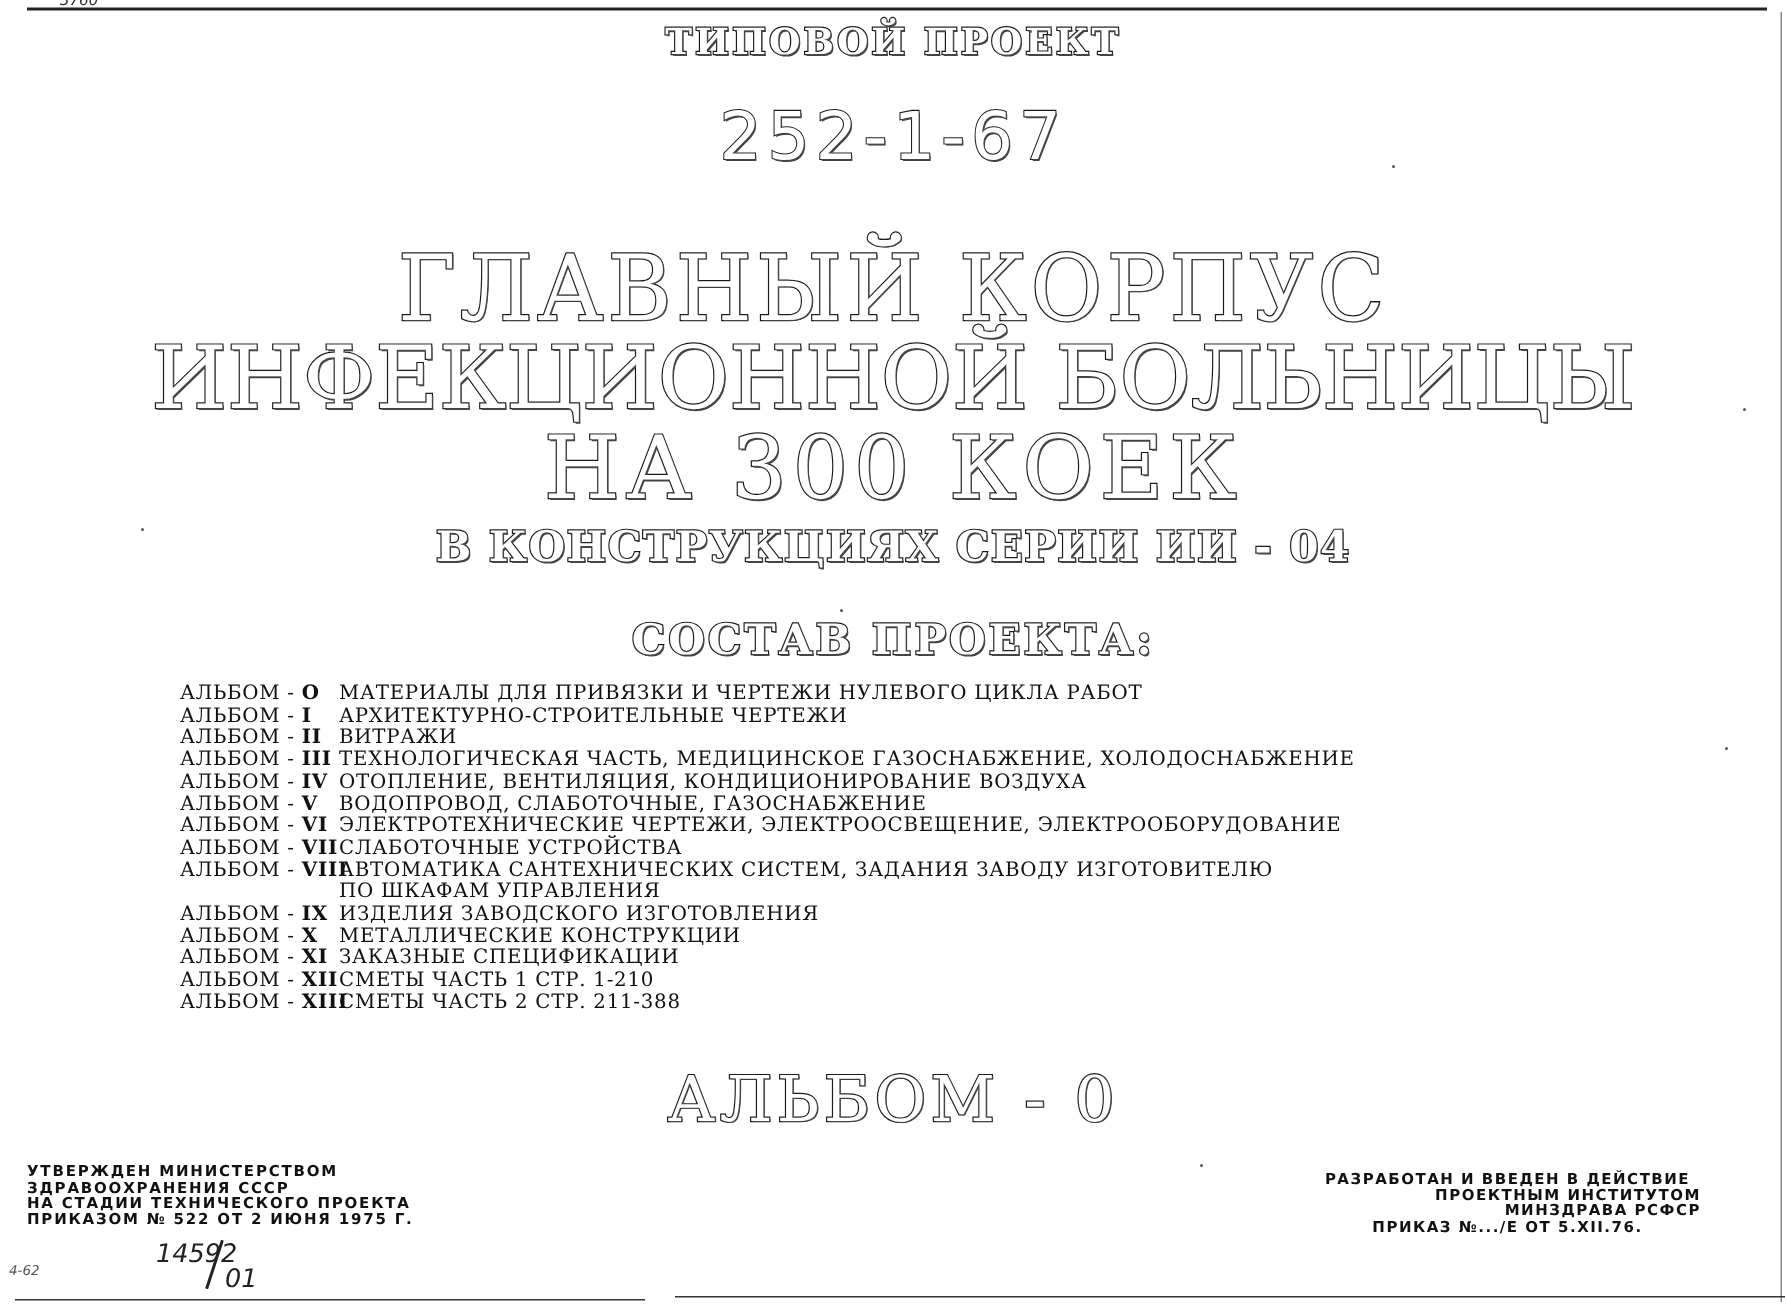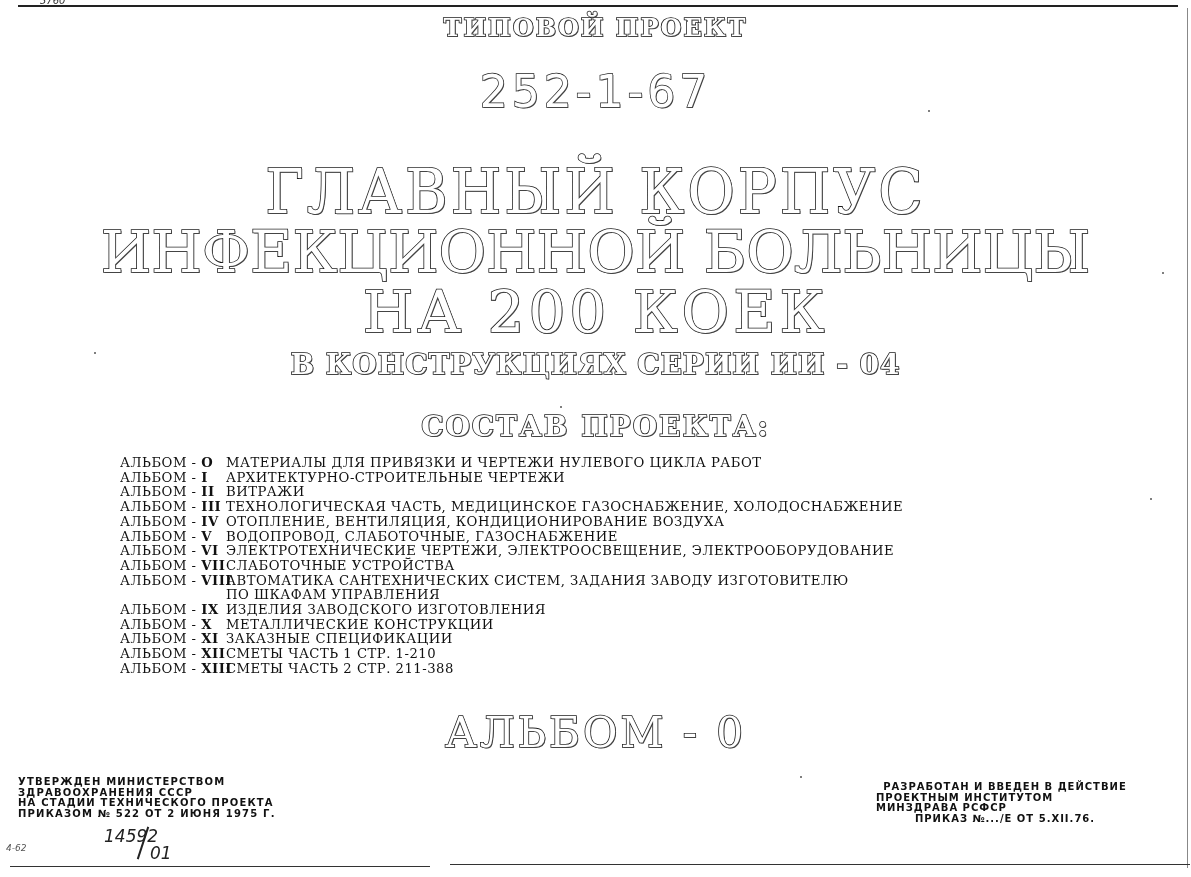--- a/index.html
+++ b/index.html
@@ -77,40 +77,40 @@
   }
   .smallnote {
     position: absolute; left: 6px; top: 843px; font-style: italic;
     font-family: "DejaVu Sans", sans-serif; font-size: 9px; color: #555;
   }
   .developed {
     position: absolute; left: 876px; top: 782px; width: 258px;
     font-family: "DejaVu Sans", sans-serif; font-weight: bold; font-size: 10px;
     line-height: 10.5px; letter-spacing: 1px; color: #111;
   }
-  .developed .r { white-space: nowrap; }
+  .developed .r { text-align: right; white-space: nowrap; }
   .developed .l { text-align: center; white-space: nowrap; }
   .speck { position: absolute; width: 2px; height: 2px; background: #555; border-radius: 1px; }
 </style>
 </head>
 <body>
 
 <div class="sheet">
   <div class="top-rule"></div>
   <div class="sheet-no">3760</div>
   <div class="right-rule"></div>
   <div class="bottom-rule-l"></div>
   <div class="bottom-rule-r"></div>
 
   <div class="center outline typical">ТИПОВОЙ ПРОЕКТ</div>
   <div class="center outline code">252-1-67</div>
 
   <div class="center outline t1">ГЛАВНЫЙ КОРПУС</div>
   <div class="center outline t2">ИНФЕКЦИОННОЙ БОЛЬНИЦЫ</div>
-  <div class="center outline t3">НА 200 КОЕК</div>
+  <div class="center outline t3">НА 300 КОЕК</div>
   <div class="center outline t4">В КОНСТРУКЦИЯХ СЕРИИ   ИИ - 04</div>
 
   <div class="center outline comp">СОСТАВ ПРОЕКТА:</div>
 
   <div class="albums" id="album-list">
       <div class="album-row">
         <div class="album-label"><span>АЛЬБОМ -</span> <span class="album-roman">О</span></div>
         <div class="album-desc"><span>МАТЕРИАЛЫ ДЛЯ ПРИВЯЗКИ И ЧЕРТЕЖИ НУЛЕВОГО ЦИКЛА РАБОТ</span></div>
       </div>
       <div class="album-row">

